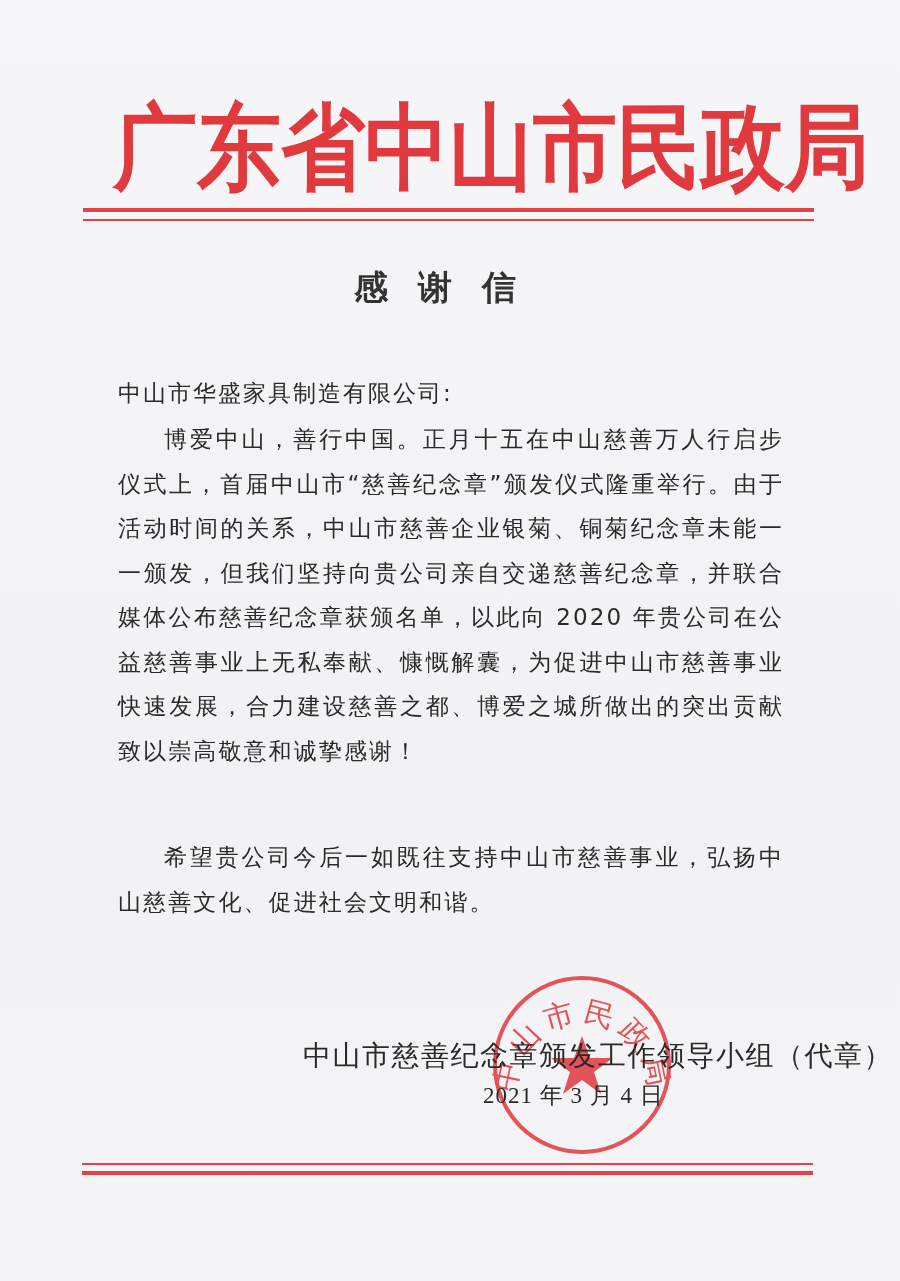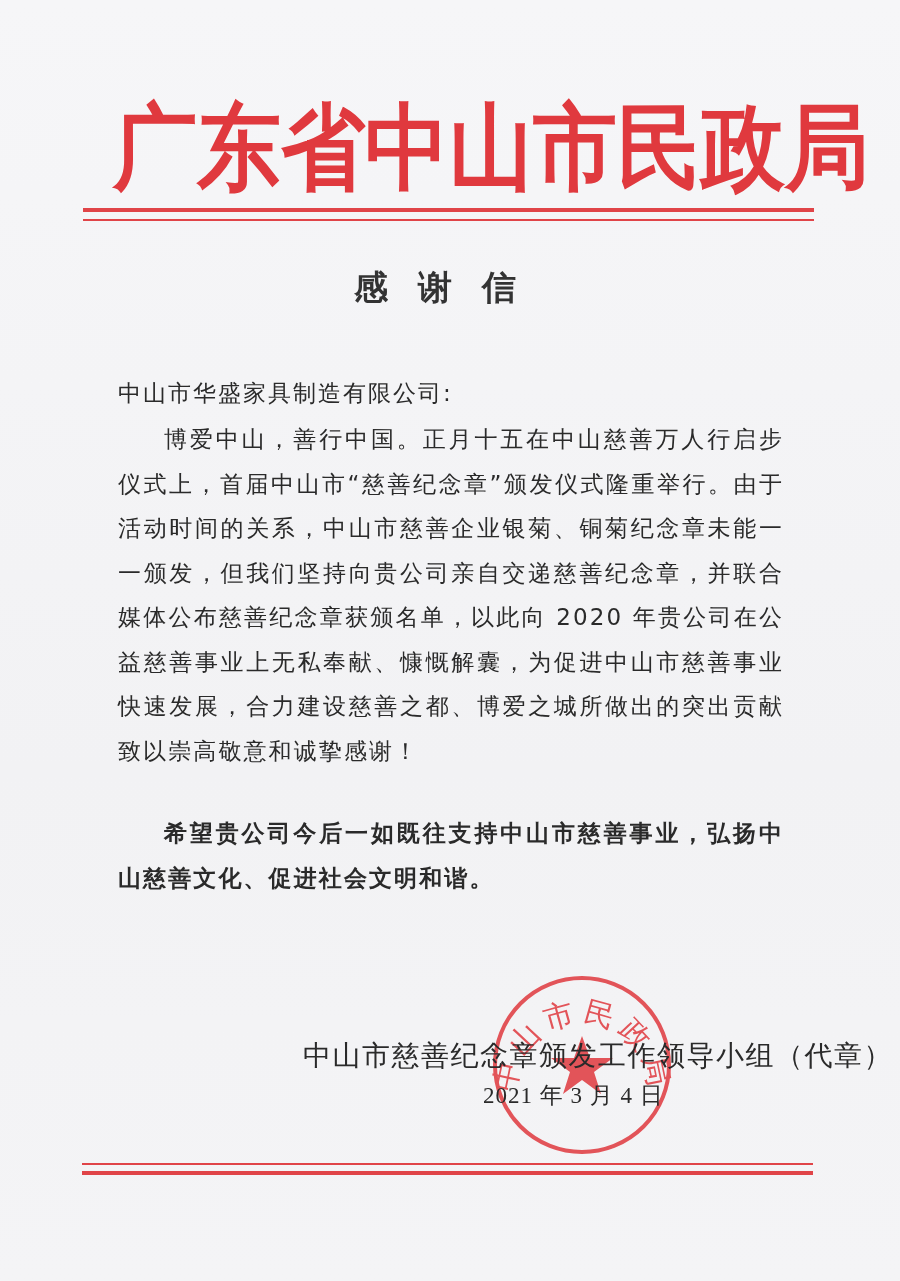--- a/index.html
+++ b/index.html
@@ -30,21 +30,21 @@
   .addressee {
     position: absolute; left: 118px; top: 378px; font-size: 23px; color: #2a2a2a;
     font-family: "DejaVu Sans", sans-serif; letter-spacing: 2px;
   }
   .para {
     position: absolute; left: 118px; width: 666px; font-size: 23px; line-height: 44.5px;
     font-family: "DejaVu Sans", sans-serif; text-indent: 46px; text-align: justify;
     letter-spacing: 2.1px; color: #2a2a2a;
   }
   .para.p1 { top: 417px; }
-  .para.p2 { top: 811px; font-weight: bold; }
+  .para.p2 { top: 835px; }
   .signer {
     position: absolute; left: 303px; top: 1037px; font-size: 28px; letter-spacing: 1.5px;
     font-family: Liberation Serif, serif; color: #2a2a2a; z-index: 2;
   }
   .date {
     position: absolute; left: 483px; top: 1080px; font-size: 23px; letter-spacing: 1px;
     font-family: Liberation Serif, serif; color: #2a2a2a; z-index: 2;
   }
   .stamp {
     position: absolute; left: 491px; top: 974px; width: 182px; height: 182px; z-index: 1;

